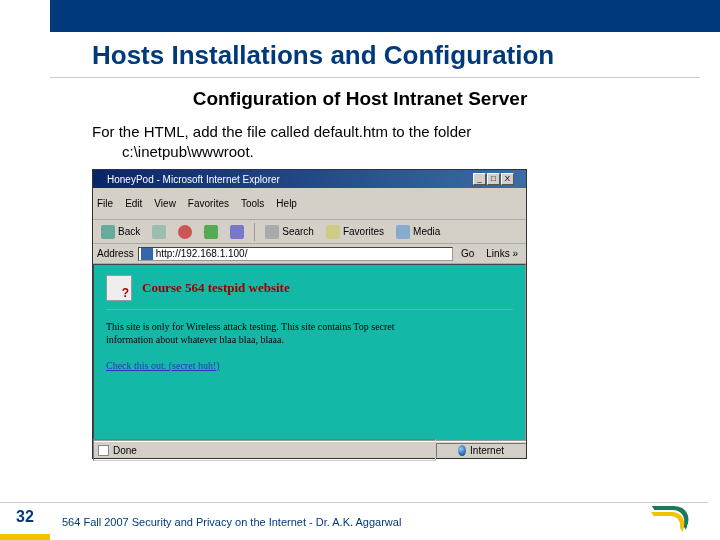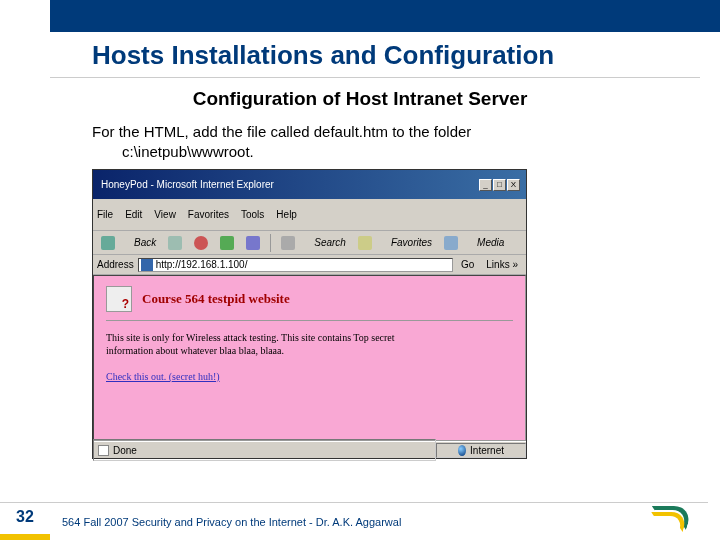--- a/index.html
+++ b/index.html
@@ -4,42 +4,42 @@
 <style>
   * { box-sizing: border-box; margin: 0; padding: 0; }
   body { width: 720px; height: 540px; background: #fff; font-family: Arial, sans-serif; position: relative; overflow: hidden; }
   .topbar { height: 32px; background: #003a7a; margin-left: 50px; }
   .title { color: #003a7a; font-size: 26px; font-weight: bold; padding: 8px 0 6px 92px; }
   .title-underline { height: 1px; background: #ccc; margin: 0 20px 0 50px; }
   .subtitle { text-align: center; font-size: 19px; font-weight: bold; color: #000; padding: 10px 0 12px 0; }
   .bodytext { font-size: 15px; color: #000; padding: 0 60px 0 92px; line-height: 1.3; }
   .bodytext .indent { padding-left: 30px; }
   .screenshot { margin: 8px 0 0 92px; width: 435px; height: 290px; border: 1px solid #333; background: #d4d0c8; font-family: Tahoma, sans-serif; font-size: 10px; display: flex; flex-direction: column; }
-  .ie-titlebar { height: 29px; background: linear-gradient(to right, #0a246a, #3a6ea5); color: #fff; display: flex; align-items: center; padding: 0 6px; font-size: 10px; }
+  .ie-titlebar { height: 18px; background: linear-gradient(to right, #0a246a, #3a6ea5); color: #fff; display: flex; align-items: center; padding: 0 12px; font-size: 10px; }
   .ie-titlebar .t { flex: 1; padding-left: 2px; white-space: nowrap; overflow: hidden; }
   .ie-titlebar .wbtn { width: 13px; height: 12px; background: #d4d0c8; border: 1px solid #fff; border-right-color: #555; border-bottom-color: #555; margin-left: 1px; font-size: 8px; line-height: 10px; text-align: center; color: #000; }
   .ie-menubar { height: 32px; background: #d4d0c8; display: flex; align-items: center; padding: 0 4px; gap: 12px; font-size: 10px; color: #000; border-bottom: 1px solid #aaa; }
   .ie-toolbar { height: 24px; background: #d4d0c8; display: flex; align-items: center; padding: 0 4px; gap: 4px; border-bottom: 1px solid #aaa; }
-  .tbtn { display: flex; align-items: center; gap: 19px; padding: 1px 4px; font-size: 10px; font-style: italic; }
+  .tbtn { display: flex; align-items: center; gap: 3px; padding: 1px 4px; font-size: 10px; }
   .tbtn .ico { width: 14px; height: 14px; background: #888; border-radius: 2px; }
   .ico.back { background: #6a9; }
   .ico.fwd { background: #6a9; opacity: .5; }
   .ico.stop { background: #c55; border-radius: 50%; }
   .ico.refresh { background: #5a5; }
   .ico.home { background: #77c; }
   .ico.search { background: #aaa; }
   .ico.fav { background: #cc8; }
   .ico.media { background: #8ac; }
   .sep { width: 1px; height: 18px; background: #999; margin: 0 2px; }
   .ie-addr { height: 20px; background: #d4d0c8; display: flex; align-items: center; padding: 0 4px; gap: 4px; border-bottom: 1px solid #aaa; font-size: 10px; }
   .addr-input { flex: 1; height: 14px; background: #fff; border: 1px inset #999; display: flex; align-items: center; padding: 0 2px; gap: 3px; }
   .addr-ico { width: 12px; height: 12px; background: #36a; }
   .gobtn { padding: 0 4px; }
   .links { padding: 0 4px; }
-  .ie-content { flex: 1; background: #f9a8d4; border: 1px inset #999; margin: 0; padding: 10px 12px; overflow: hidden; }
+  .ie-content { flex: 1; background: #14b8a6; border: 1px inset #999; margin: 0; padding: 10px 12px; overflow: hidden; }
   .page-head { display: flex; align-items: center; gap: 10px; }
   .page-ico { width: 26px; height: 26px; background: #eee; border: 1px solid #999; position: relative; }
   .page-ico::after { content: "?"; position: absolute; right: 2px; bottom: 0; color: #a00; font-weight: bold; font-size: 12px; }
   .page-title { color: #a00000; font-size: 13px; font-weight: bold; font-family: 'Times New Roman', serif; }
   .page-hr { height: 1px; background: #999; margin: 8px 0 10px 0; }
   .page-para { font-size: 10px; font-family: 'Times New Roman', serif; color: #000; line-height: 1.3; max-width: 320px; }
   .page-link { font-size: 10px; font-family: 'Times New Roman', serif; color: #3030c0; text-decoration: underline; margin-top: 14px; display: inline-block; }
   .ie-status { height: 17px; background: #d4d0c8; display: flex; align-items: center; border-top: 1px solid #fff; }
   .status-left { flex: 1; display: flex; align-items: center; gap: 4px; padding: 0 4px; border: 1px inset #ccc; height: 22px; font-size: 10px; }
   .status-right { width: 90px; display: flex; align-items: center; gap: 4px; padding: 0 21px; border: 1px inset #ccc; height: 15px; font-size: 10px; }

